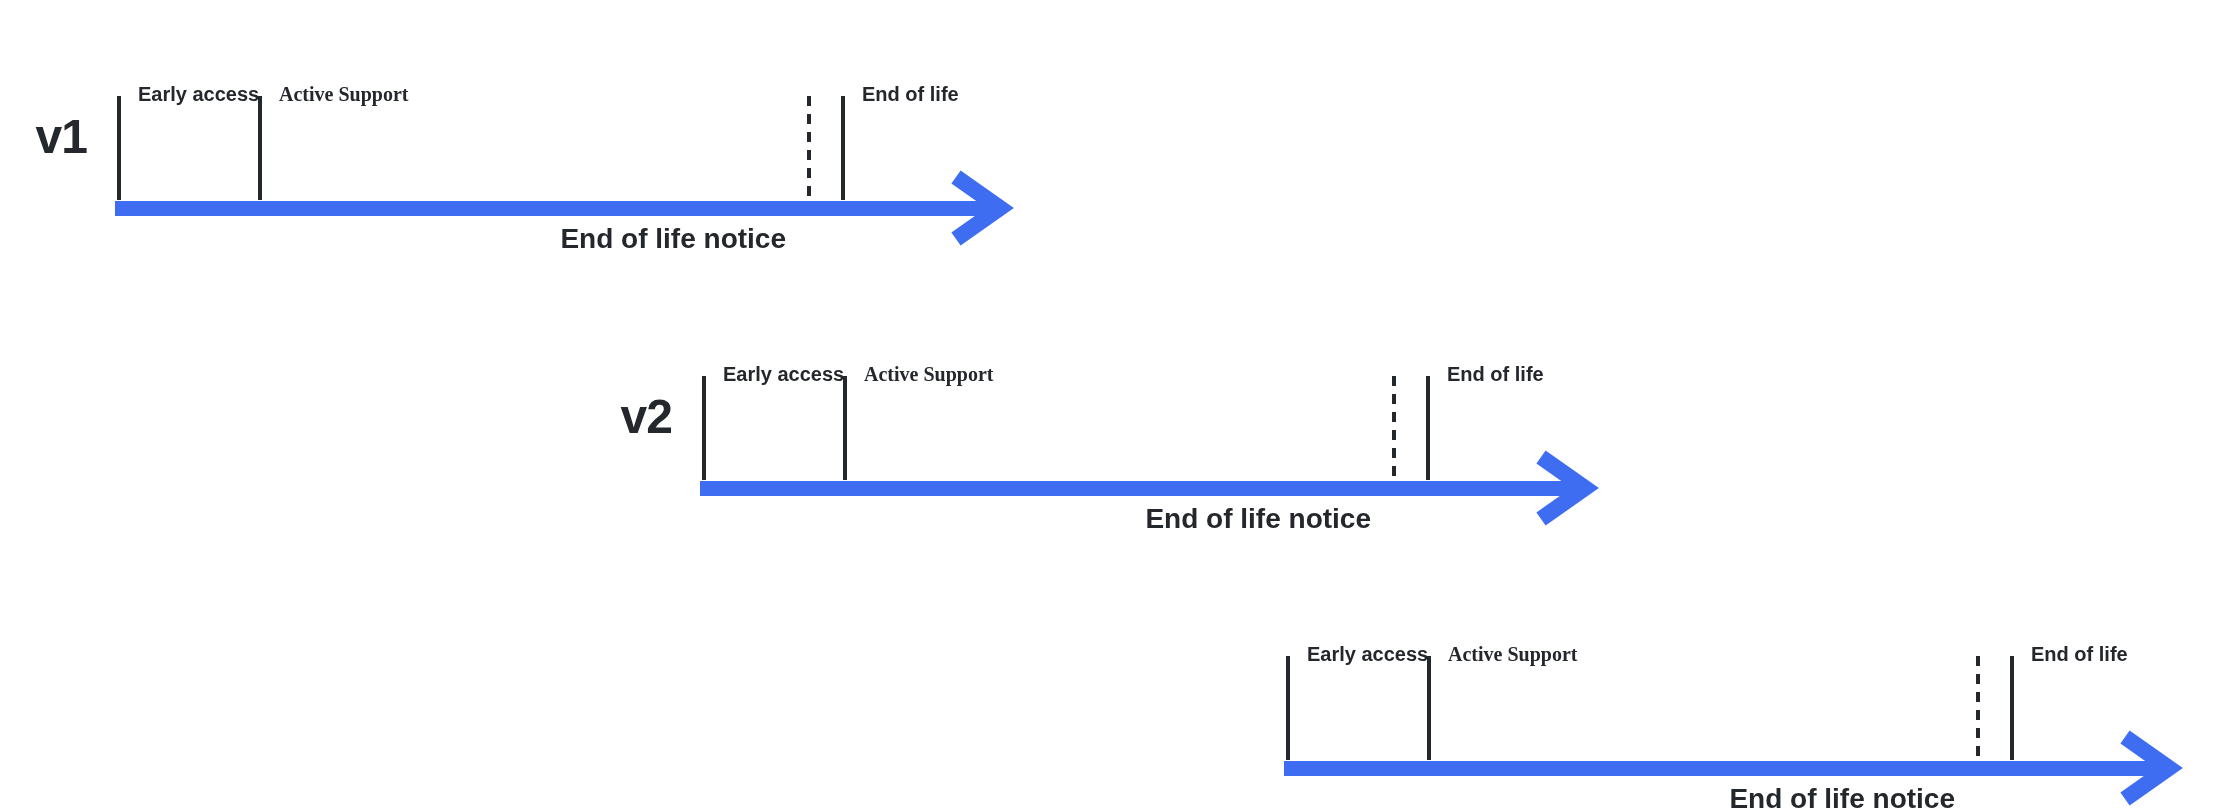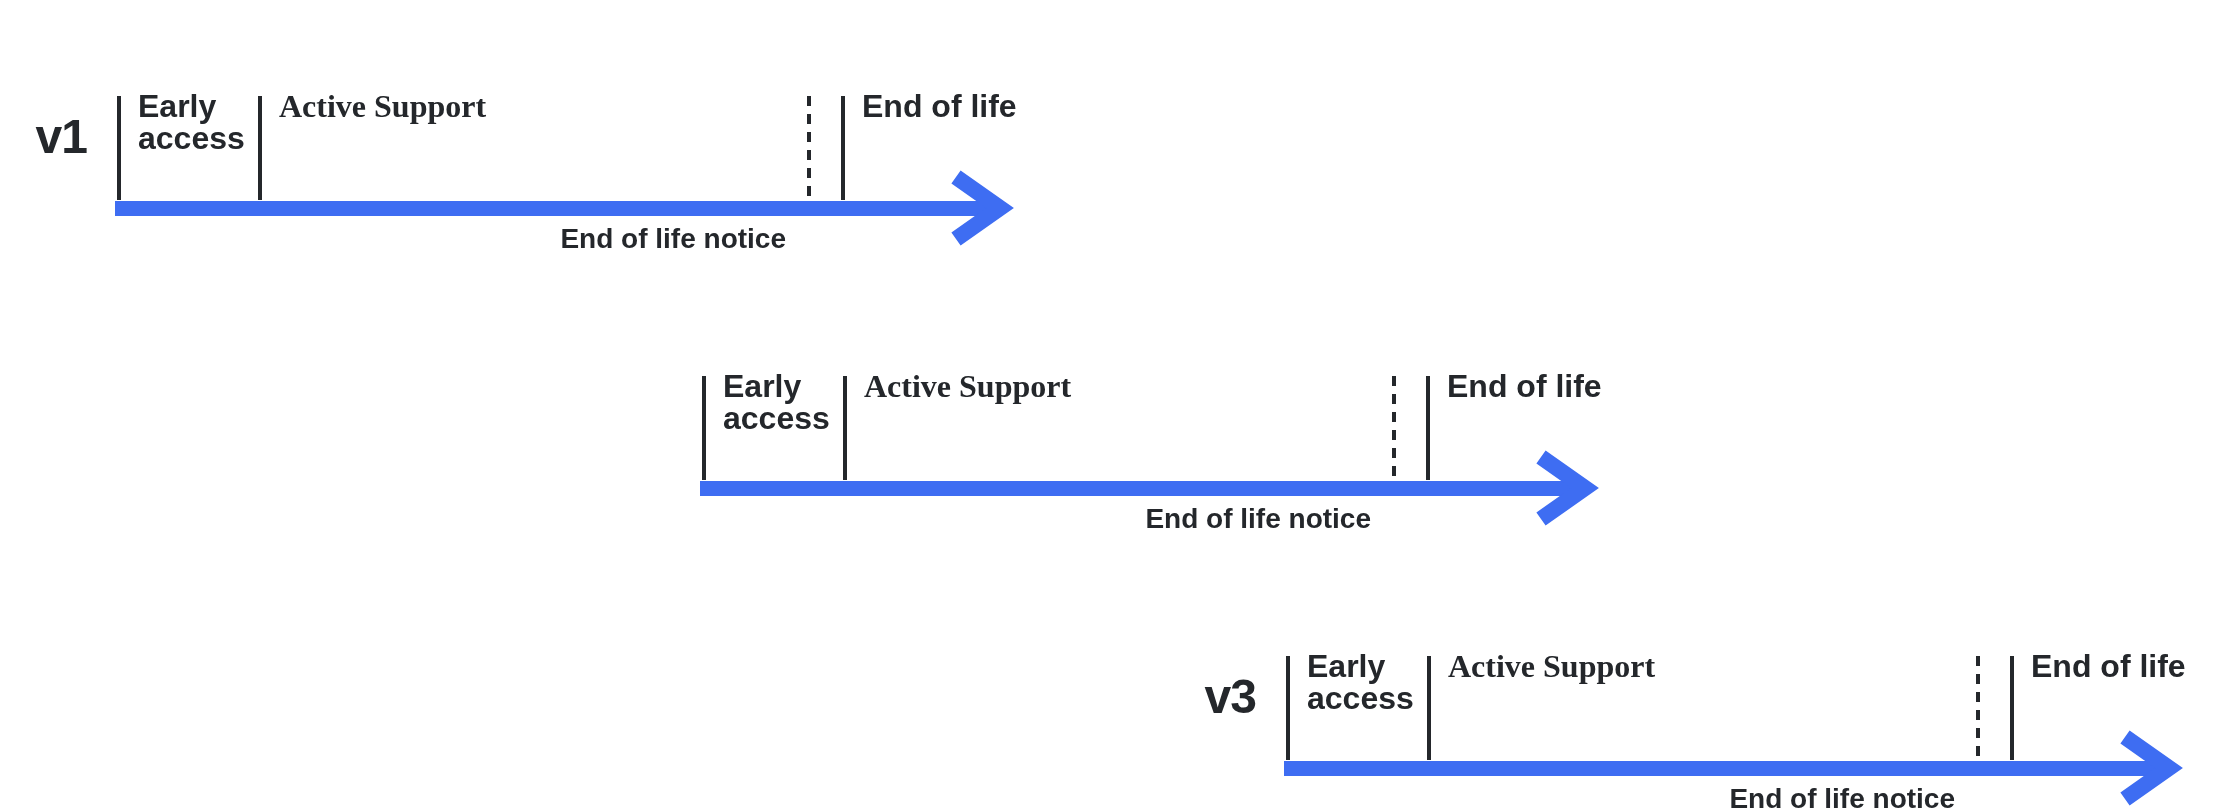--- a/index.html
+++ b/index.html
@@ -52,22 +52,22 @@
   .tick.dashed {
     left: 940px;
     background: repeating-linear-gradient(
       to bottom,
       var(--ink) 0px, var(--ink) 10px,
       transparent 10px, transparent 18px
     );
   }
   .seg-label {
     position: absolute;
-    top: 44px;
-    font-size: 32px;
+    top: 32px;
+    font-size: 20px;
     font-weight: 700;
     line-height: 32px;
     color: var(--ink);
   }
   .seg-label.early  { left: 271px; width: 130px; }
   .seg-label.active { left: 412px; width: 460px; white-space: nowrap; font-family: Liberation Serif, serif; }
   .seg-label.eol    { left: 995px; width: 180px; white-space: nowrap; }
 
   .shaft {
     position: absolute;
@@ -115,36 +115,36 @@
     <div class="tick eol"></div>
     <div class="seg-label eol">End of life</div>
     <div class="shaft"></div>
     <svg class="arrowhead" viewBox="0 0 68 68" aria-hidden="true">
       <path d="M3 3 L47 34 L3 65"></path>
     </svg>
     <div class="notice-label">End of life notice</div>
   </section>
 
   <section class="timeline row-2">
+    <div class="version">v2</div>
     <div class="tick start"></div>
     <div class="seg-label early">Early access</div>
     <div class="tick active"></div>
     <div class="seg-label active">Active Support</div>
     <div class="tick dashed"></div>
     <div class="tick eol"></div>
     <div class="seg-label eol">End of life</div>
     <div class="shaft"></div>
     <svg class="arrowhead" viewBox="0 0 68 68" aria-hidden="true">
       <path d="M3 3 L47 34 L3 65"></path>
     </svg>
     <div class="notice-label">End of life notice</div>
   </section>
 
   <section class="timeline row-3">
-    <div class="version">v3</div>
     <div class="tick start"></div>
     <div class="seg-label early">Early access</div>
     <div class="tick active"></div>
     <div class="seg-label active">Active Support</div>
     <div class="tick dashed"></div>
     <div class="tick eol"></div>
     <div class="seg-label eol">End of life</div>
     <div class="shaft"></div>
     <svg class="arrowhead" viewBox="0 0 68 68" aria-hidden="true">
       <path d="M3 3 L47 34 L3 65"></path>

